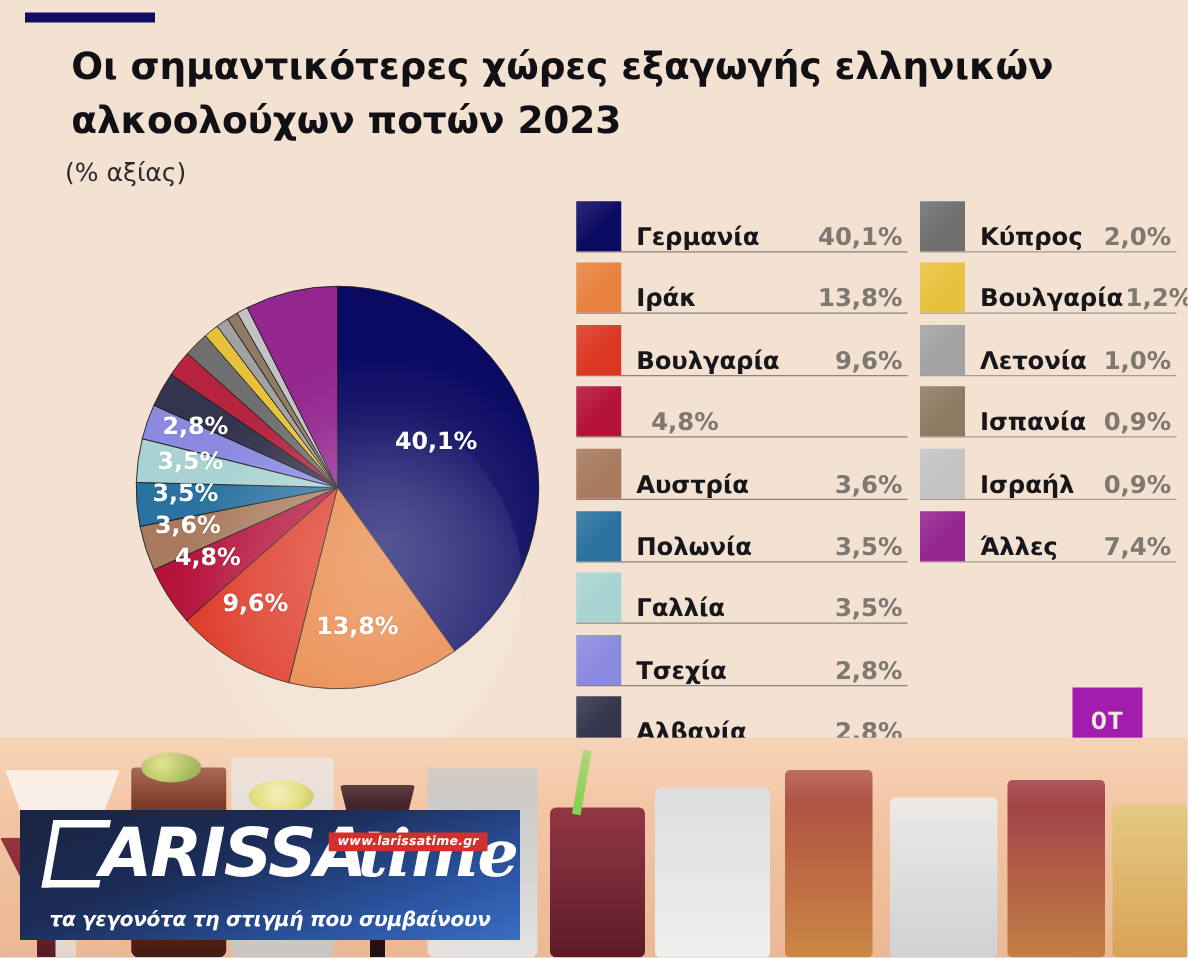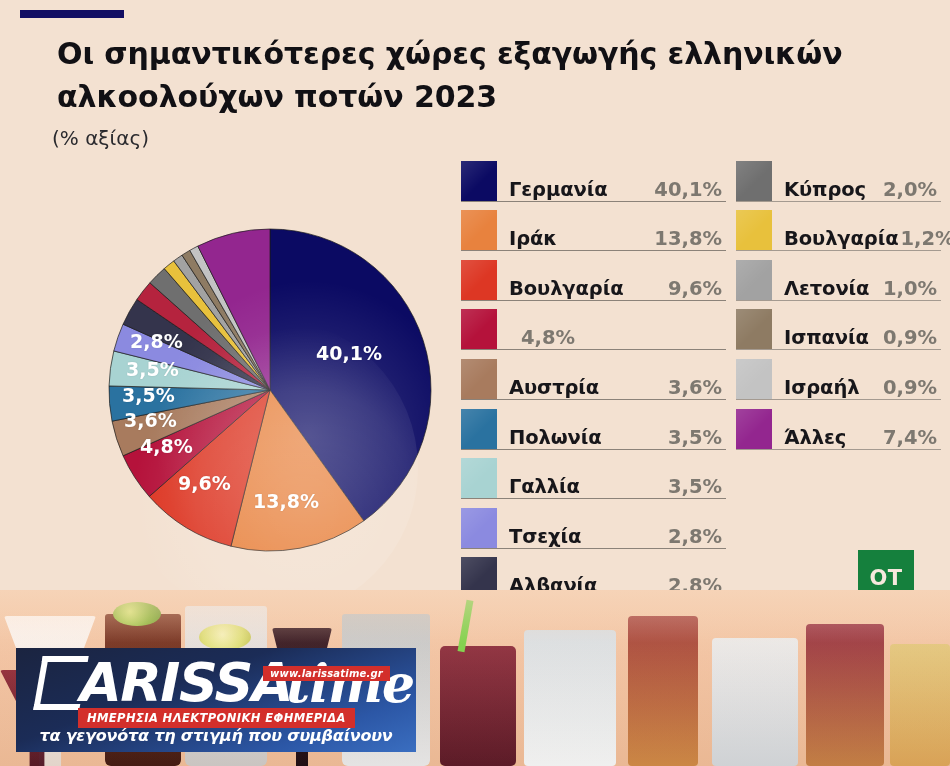--- a/index.html
+++ b/index.html
@@ -64,22 +64,22 @@
   .lg-val{
     flex:0 0 auto;font-size:19.5px;font-weight:700;color:#7d7870;
     text-align:right;white-space:nowrap;padding-right:4px;
   }
   .legend-col.left .lg-val{min-width:66px;}
   .legend-col.right .lg-val{min-width:56px;}
 
   
   .ot-badge{
     position:absolute;left:858px;top:550px;width:56px;height:56px;
-    background:#15803d;color:#f6e8dd;display:flex;align-items:center;
-    justify-content:center;font-size:21px;font-weight:700;letter-spacing:.5px;
+    background:#a21caf;color:#f6e8dd;display:flex;align-items:center;
+    justify-content:center;font-size:21px;font-weight:700;letter-spacing:.5px;font-family:Liberation Mono, monospace;
   }
 
   
   .photo{
     position:absolute;left:0;bottom:0;width:950px;height:176px;overflow:hidden;
   }
   .photo-bg{
     position:absolute;inset:0;
     background:linear-gradient(180deg,#f6cfae 0%, #f2c3a2 38%, #eab894 100%);
   }
@@ -316,17 +316,16 @@
     <div class="photo-haze"></div>
   </div>
 
   <div class="logo">
     <div class="logo-main">
       <div class="logo-L"></div>
       <div class="logo-larissa">ARISSA</div>
       <div class="logo-time">time</div>
     </div>
     <div class="logo-url">www.larissatime.gr</div>
-    <div class="logo-strip">ΗΜΕΡΗΣΙΑ ΗΛΕΚΤΡΟΝΙΚΗ ΕΦΗΜΕΡΙΔΑ</div>
     <div class="logo-tag">τα γεγονότα τη στιγμή που συμβαίνουν</div>
   </div>
 
 </div>
 
 </body></html>

